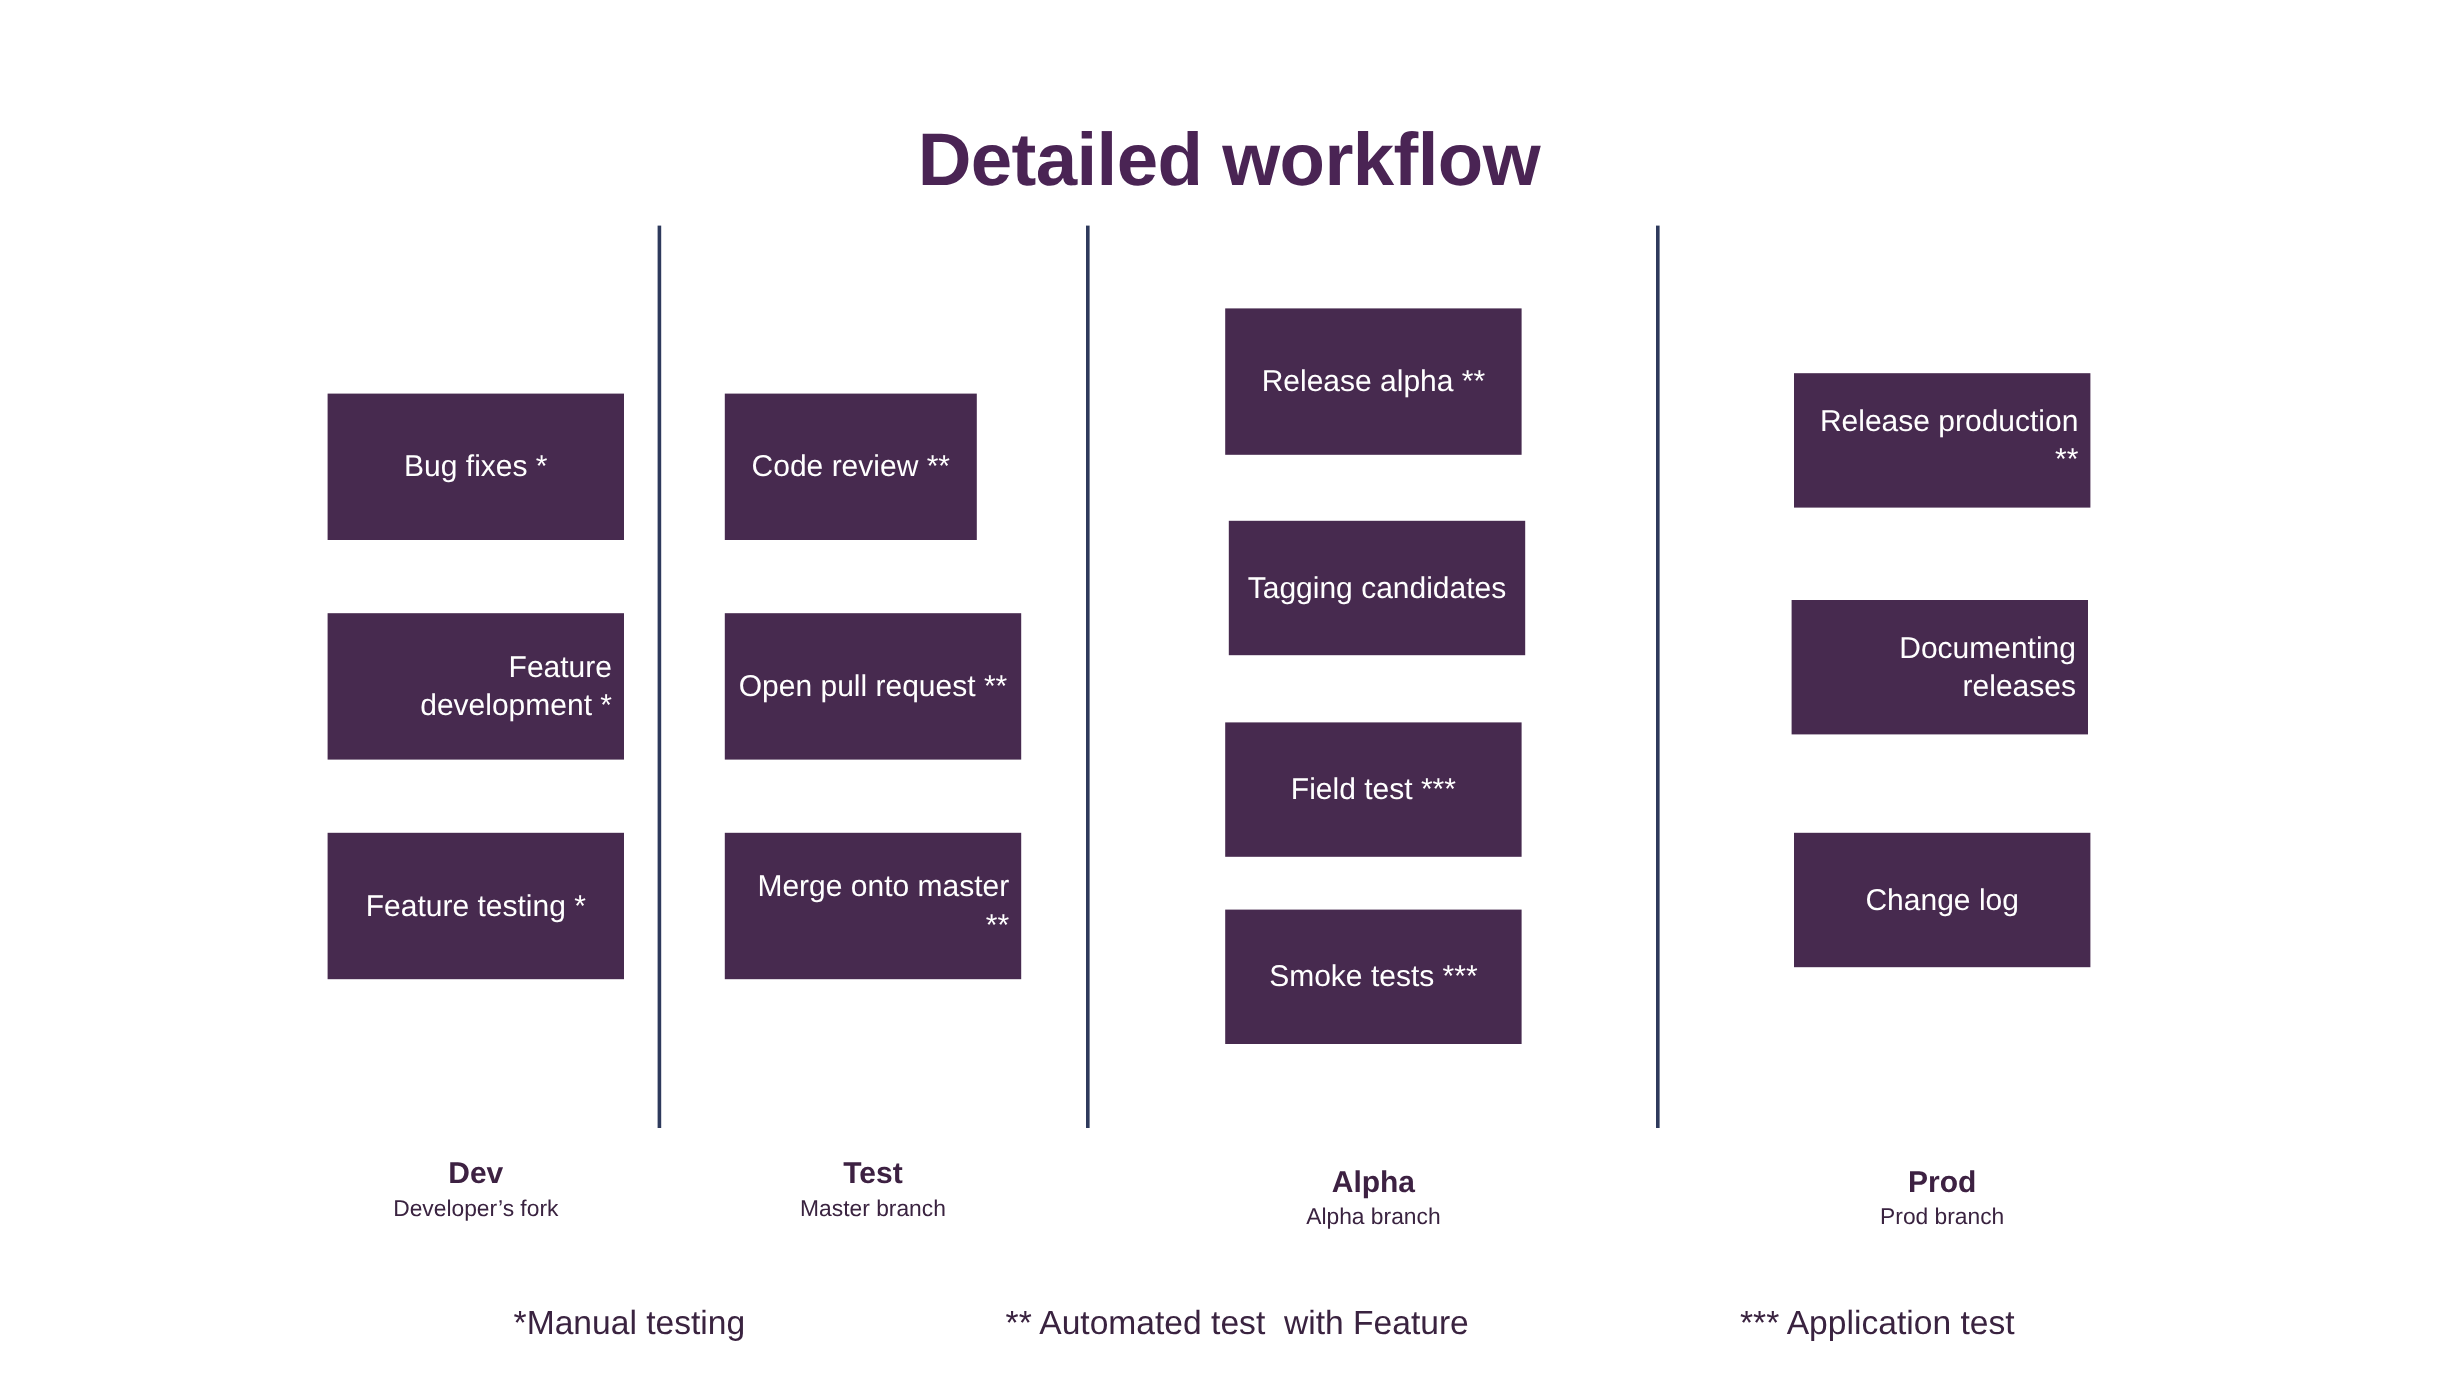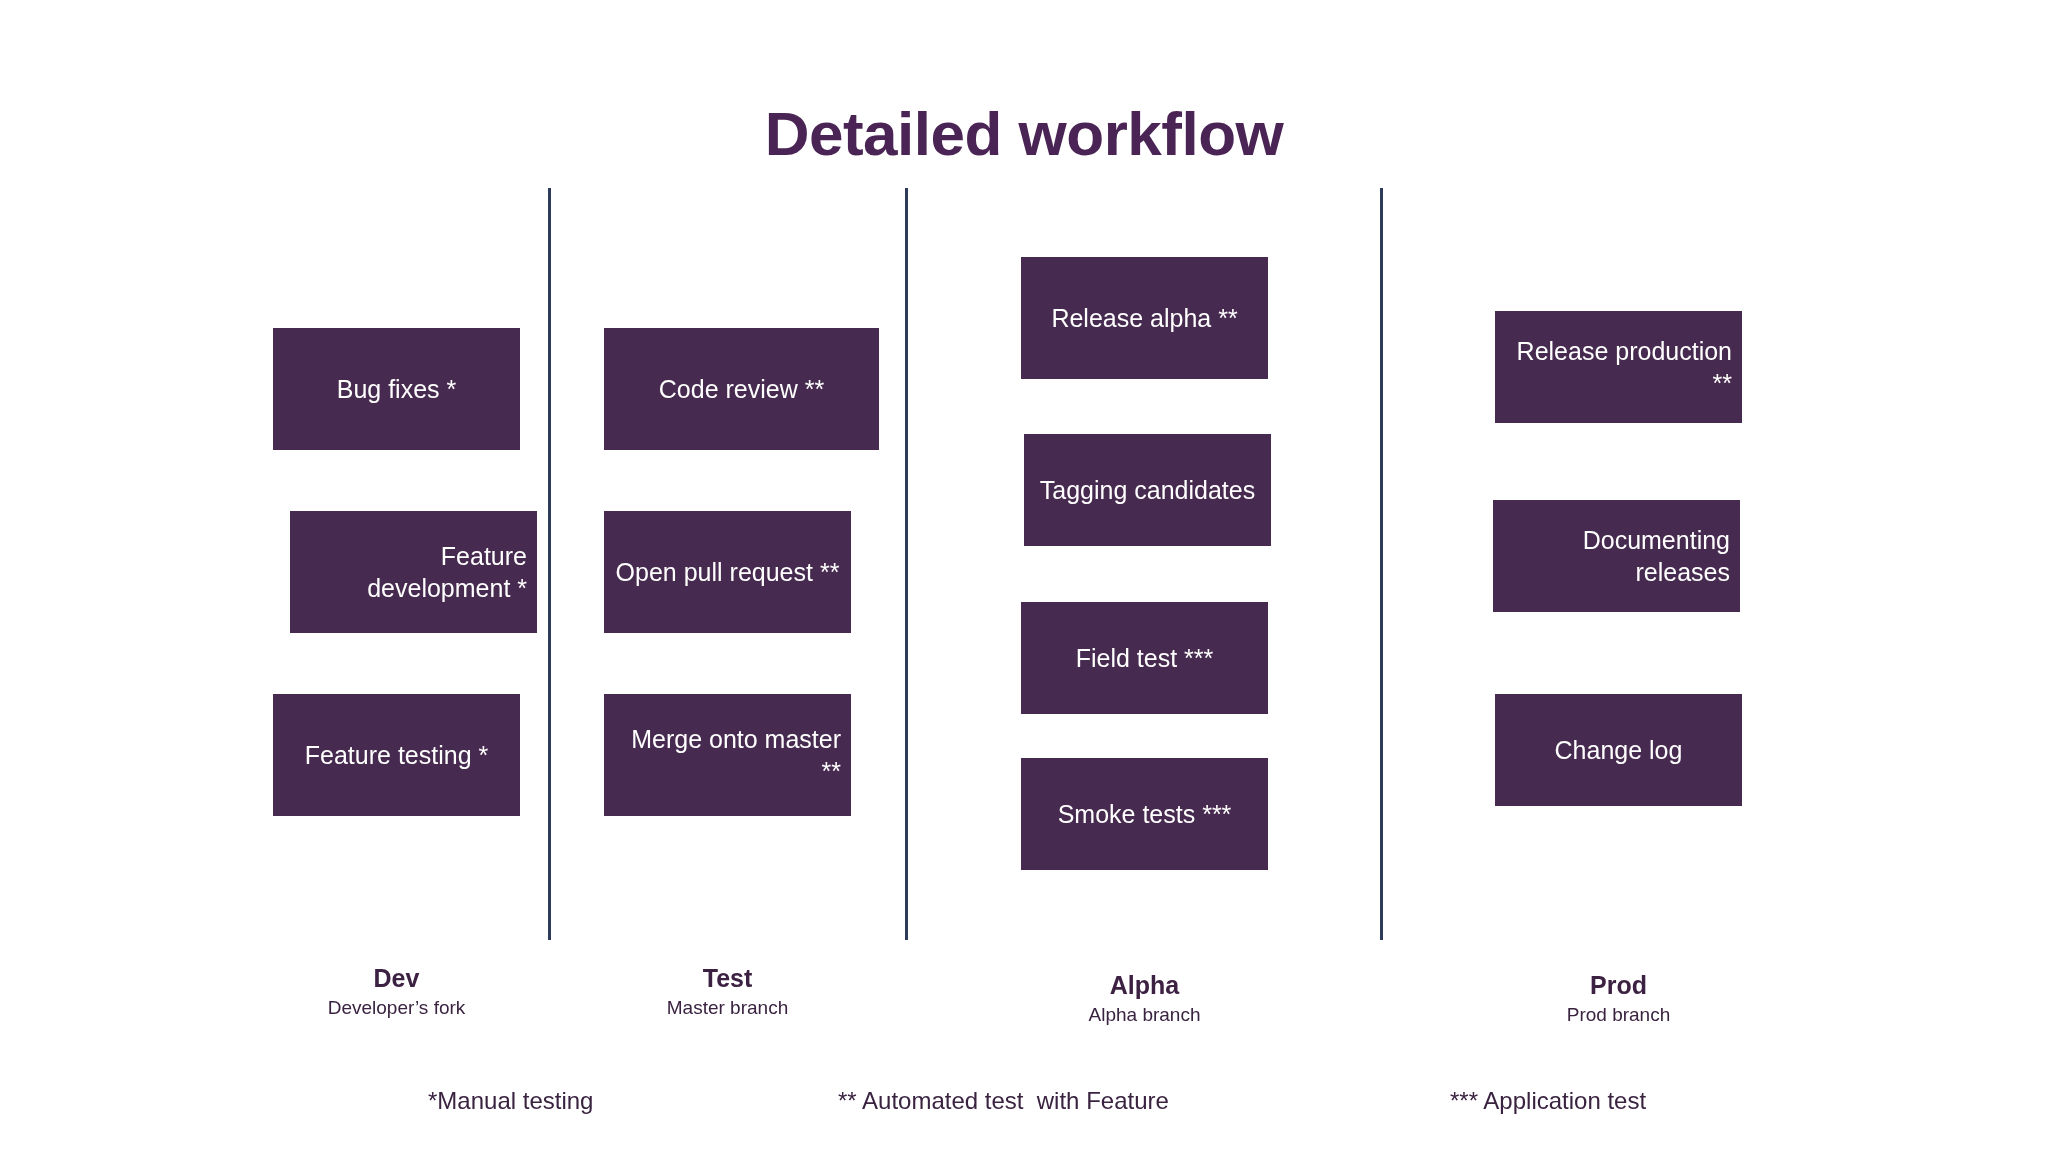--- a/index.html
+++ b/index.html
@@ -60,41 +60,41 @@
   }
   .col-label .sub {
     font-size: 19px;
     font-weight: normal;
     display: block;
     line-height: 1.35;
     color: #3a2340;
   }
   .footnote {
     position: absolute;
-    font-size: 24px;
+    font-size: 28px;
     color: #3a2340;
     white-space: pre;
   }
 </style>
 </head>
 <body>
 
 <div id="canvas">
 
   <div id="title">Detailed workflow</div>
 
   <div class="divider" style="left:548px; top:188px; height:752px;"></div>
   <div class="divider" style="left:905px; top:188px; height:752px;"></div>
   <div class="divider" style="left:1380px; top:188px; height:752px;"></div>
 
   <div class="box" style="left:273px; top:328px; width:247px; height:122px;">Bug fixes *</div>
-  <div class="box" style="left:290px; top:511px; width:247px; height:122px;">Feature development *</div>
+  <div class="box" style="left:273px; top:511px; width:247px; height:122px;">Feature development *</div>
   <div class="box" style="left:273px; top:694px; width:247px; height:122px;">Feature testing *</div>
 
-  <div class="box" style="left:604px; top:328px; width:275px; height:122px;">Code review **</div>
+  <div class="box" style="left:604px; top:328px; width:210px; height:122px;">Code review **</div>
   <div class="box" style="left:604px; top:511px; width:247px; height:122px;">Open pull request **</div>
   <div class="box" style="left:604px; top:694px; width:247px; height:122px;">Merge onto master **</div>
 
   <div class="box" style="left:1021px; top:257px; width:247px; height:122px;">Release alpha **</div>
   <div class="box" style="left:1024px; top:434px; width:247px; height:112px;">Tagging candidates</div>
   <div class="box" style="left:1021px; top:602px; width:247px; height:112px;">Field test ***</div>
   <div class="box" style="left:1021px; top:758px; width:247px; height:112px;">Smoke tests ***</div>
 
   <div class="box" style="left:1495px; top:311px; width:247px; height:112px;">Release production **</div>
   <div class="box" style="left:1493px; top:500px; width:247px; height:112px;">Documenting releases</div>

